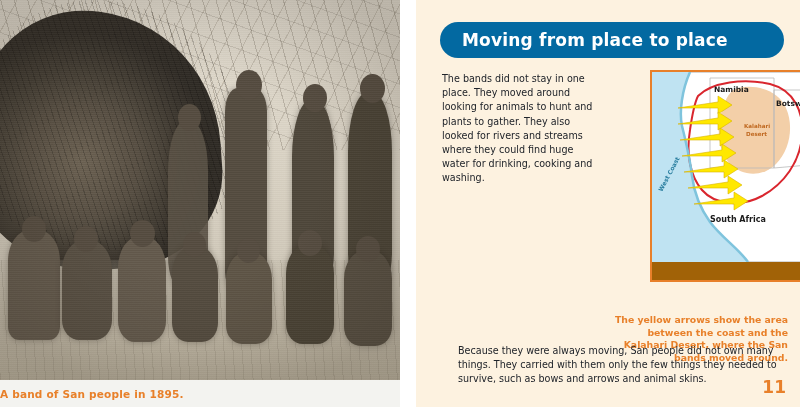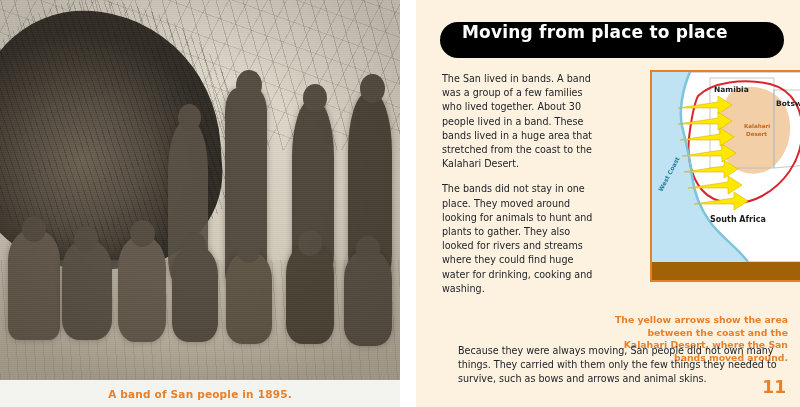--- a/index.html
+++ b/index.html
@@ -132,21 +132,20 @@
   }
   .caption-bar {
     position: absolute;
     left: 0;
     bottom: 0;
     width: 400px;
     height: 27px;
     background: #f3f3f0;
     display: flex;
     align-items: center;
-    justify-content: center;
   }
   .caption-text {
     font-size: 10.5px;
     font-weight: bold;
     color: #e8802a;
     letter-spacing: 0.2px;
   }
 
   
   .gutter {
@@ -163,24 +162,24 @@
     background: #fdf2e0;
     box-sizing: border-box;
     padding: 0;
   }
   .heading-bar {
     position: absolute;
     left: 24px;
     top: 22px;
     width: 344px;
     height: 36px;
-    background: #000000;
+    background: #0369a1;
     border-radius: 18px;
     display: flex;
-    align-items: flex-start;
+    align-items: center;
     padding-left: 22px;
     box-sizing: border-box;
   }
   .heading-text {
     color: #ffffff;
     font-size: 17px;
     font-weight: bold;
     letter-spacing: 0.2px;
   }
 
@@ -300,21 +299,20 @@
 
   <div class="gutter"></div>
 
   <div class="right-page">
 
     <div class="heading-bar">
       <span class="heading-text">Moving from place to place</span>
     </div>
 
     <div class="body-col">
-      <p class="para">The San lived in bands. A band was a group of a few families who lived together.  About 30 people lived in a band.  These bands lived in a huge area that stretched from the coast to the Kalahari Desert.</p>
       <p class="para">The bands did not stay in one place.  They moved around looking for animals to hunt and plants to gather.  They also looked for rivers and streams where they could find huge water for drinking, cooking and washing.</p>
     </div>
 
     <div class="map-box">
       <svg class="map-svg" width="172" height="190" viewBox="0 0 172 190">
 
         <rect x="0" y="0" width="172" height="190" fill="#bfe3f2"></rect>
 
         <path d="M38,0 L172,0 L172,190 L96,190 C86,176 70,166 58,150 C48,136 42,120 40,104 C38,86 34,70 30,54 C27,40 30,18 38,0 Z" fill="#ffffff" stroke="#9a9a9a" stroke-width="0.8"></path>
 

